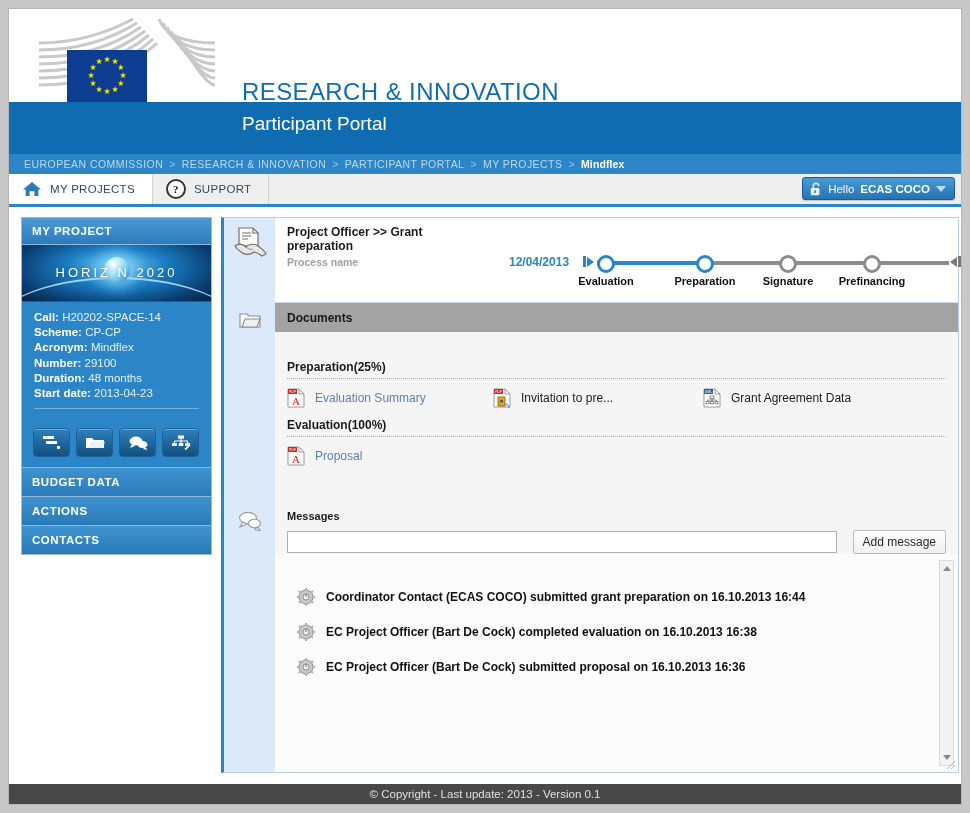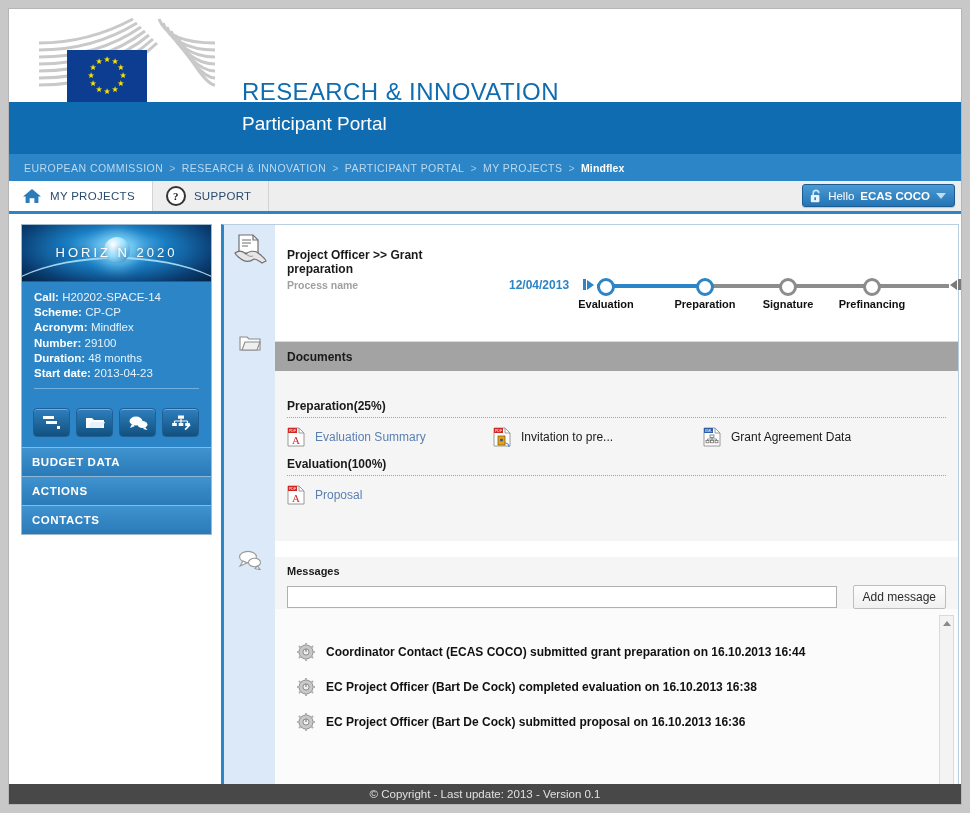--- a/index.html
+++ b/index.html
@@ -71,21 +71,21 @@
   }
   .pp-title {
     position: absolute;
     left: 233px; top: 11px;
     font-size: 19px;
     color: #ffffff;
   }
 
   
   .breadcrumb {
-    height: 27px;
+    height: 20px;
     background: #2b85c6;
     color: #bcd9ef;
     font-size: 10.5px;
     letter-spacing: 0.45px;
     padding-left: 15px;
     display: flex;
     align-items: center;
     gap: 0;
   }
   .breadcrumb .crumb { color:#bcd9ef; text-decoration:none; }
@@ -249,21 +249,21 @@
   }
   .gutter {
     width: 51px;
     flex: 0 0 51px;
     background: #dbe9f8;
     display: flex;
     justify-content: center;
     padding-top: 9px;
     box-sizing: border-box;
   }
-  .panel-body { flex: 1 1 auto; min-width:0;margin-top:16px; }
+  .panel-body { flex: 1 1 auto; min-width:0; }
 
   
   .proc {
     background: #ffffff;
     height: 84px;
     position: relative;
   }
   .proc-title {
     position:absolute; left:12px; top:7px;
     width: 200px;
@@ -523,20 +523,21 @@
       </span>
       <span>Hello</span>
       <b>ECAS COCO</b>
       <span class="caret-down"></span>
     </div>
   </div>
 
   <div class="body-wrap">
 
     <div class="sidebar">
+      <div class="side-head">MY PROJECT</div>
 
       <div class="h2020">
         <div class="arc"></div>
         <div class="globe"></div>
         <div class="txt">HORIZ N 2020</div>
       </div>
 
       <div class="side-info">
         <div>
           <span class="k">Call:</span>

